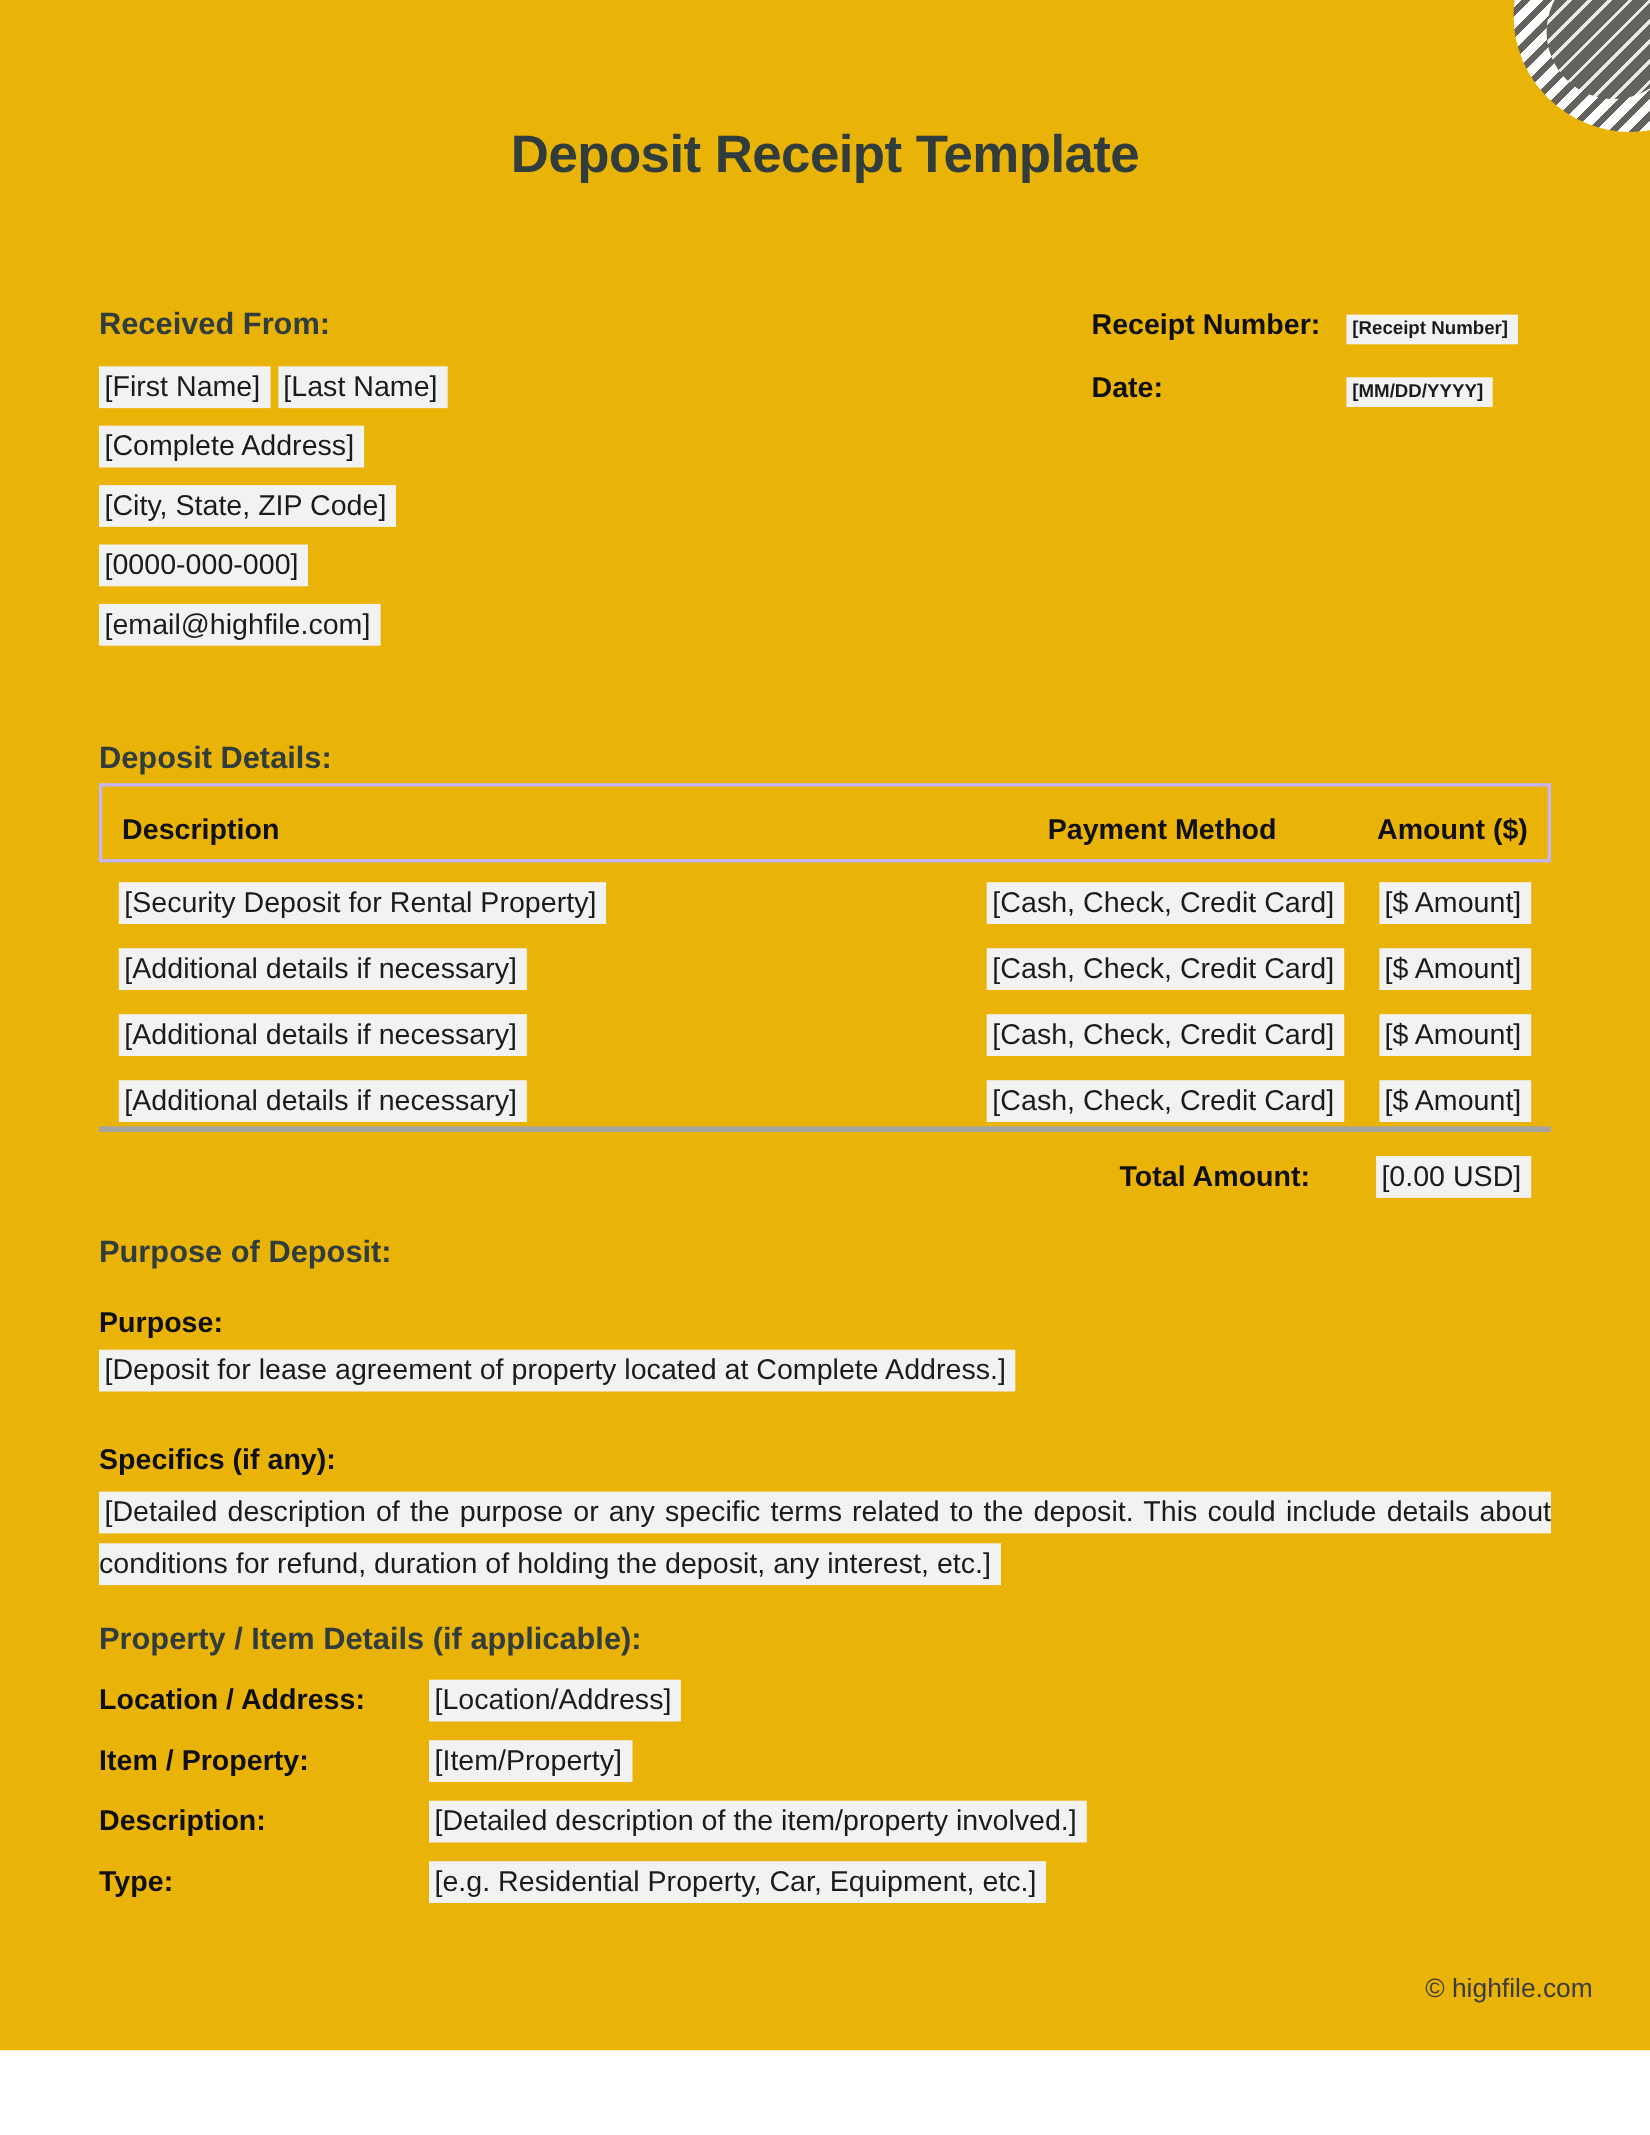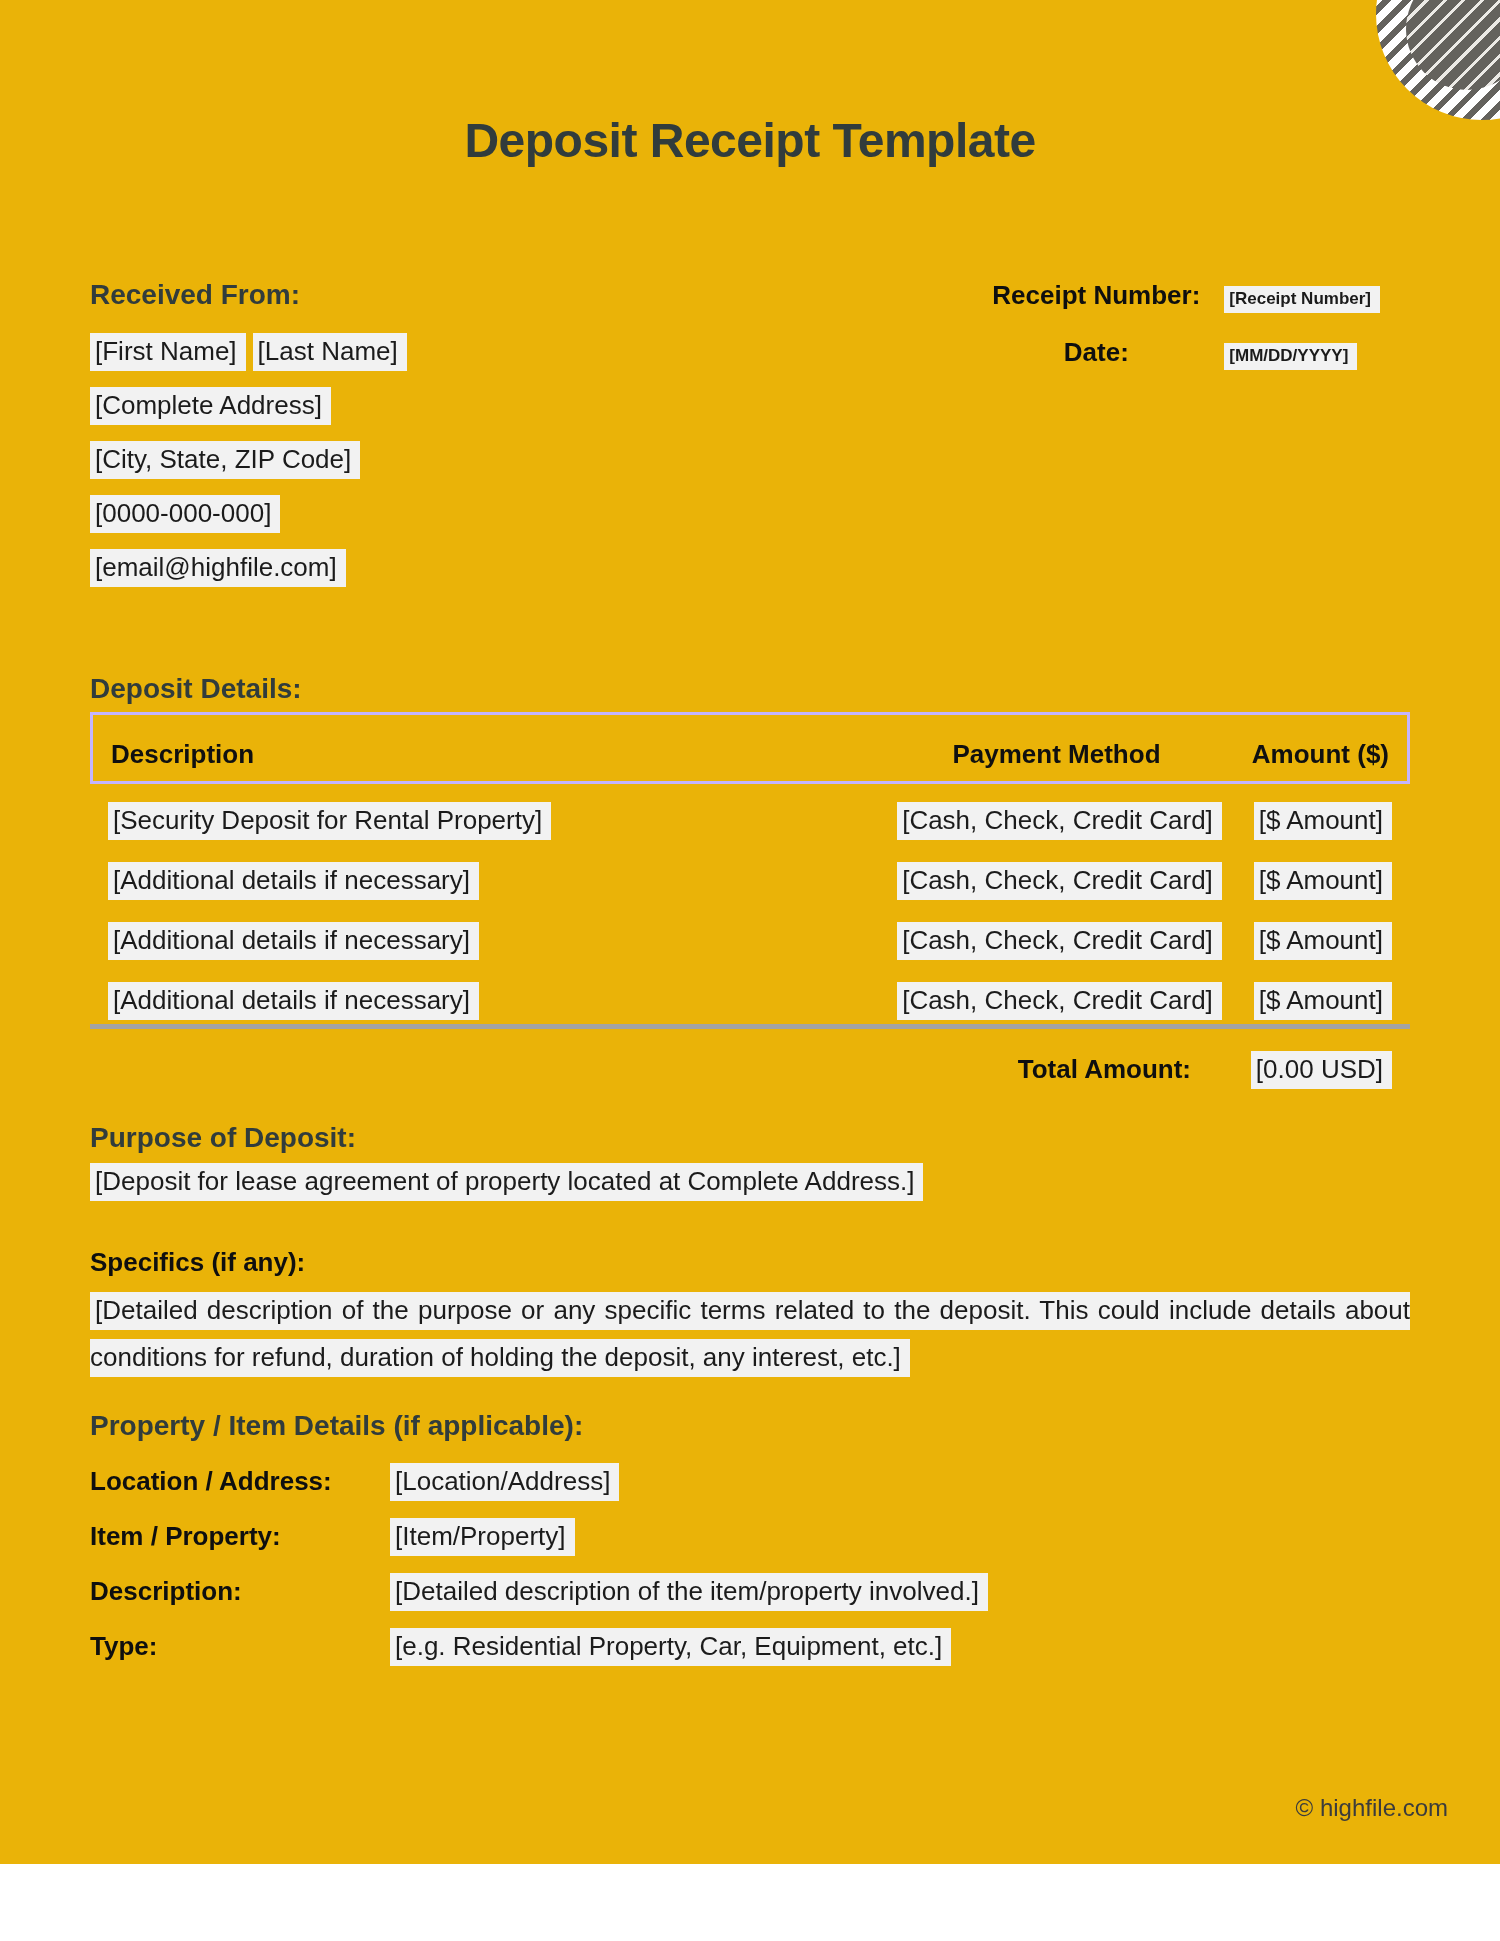--- a/index.html
+++ b/index.html
@@ -50,21 +50,21 @@
   .ph { background: #f2f2f2; padding: 3px 9px 5px 5px; color: #1b1b1b; }
 
   .meta {
     display: grid;
     grid-template-columns: auto auto;
     column-gap: 24px;
     row-gap: 19px;
     margin-right: 30px;
     align-items: baseline;
   }
-  .meta-label { font-weight: 700; color: #0f0f0f; text-align: center; font-size: 26px; line-height: 34px; }
+  .meta-label { font-weight: 700; color: #0f0f0f; text-align: left; font-size: 26px; line-height: 34px; }
   .meta-value { font-size: 17px; line-height: 34px; white-space: nowrap; font-weight: bold; }
 
   .deposit-heading { margin-top: 68px; }
 
   .table-header {
     margin-top: 6px;
     border: 3px solid #c4b5fd;
     padding: 24px 18px 12px;
     display: grid;
     grid-template-columns: 1fr 335px 165px;
@@ -186,20 +186,21 @@
   </div>
 
   <div class="total-row">
     <div></div>
     <div class="total-label">Total Amount:</div>
     <div class="col-right"><span class="ph">[0.00 USD]</span></div>
   </div>
 
   <h2 class="section-heading purpose-heading">Purpose of Deposit:</h2>
 
+  <h3 class="sub-label">Purpose:</h3>
   <p class="ph-line">
     <span class="ph">[Deposit for lease agreement of property located at Complete Address.]</span>
   </p>
 
   <h3 class="sub-label specifics">Specifics (if any):</h3>
   <p class="ph-para">
     <span class="ph">[Detailed description of the purpose or any specific terms related to the deposit. This could include details about conditions for refund, duration of holding the deposit, any interest, etc.]</span>
   </p>
 
   <h2 class="section-heading property-heading">Property / Item Details (if applicable):</h2>

